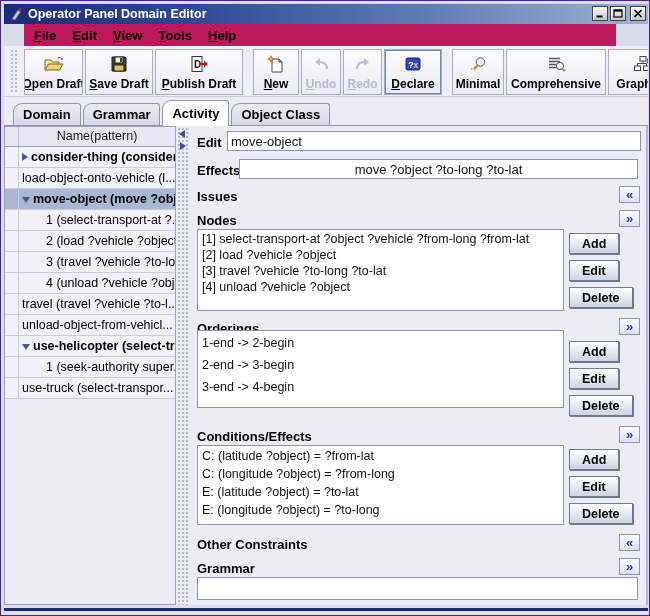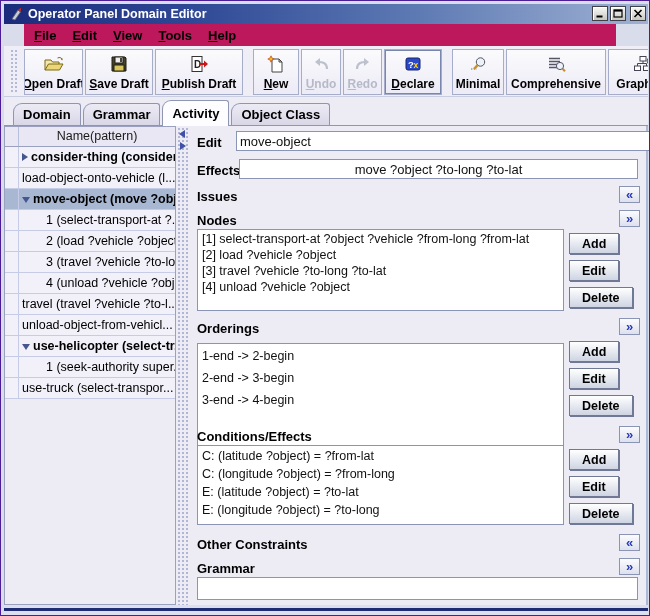--- a/index.html
+++ b/index.html
@@ -362,21 +362,21 @@
   </div>
 
   <div class="splitter">
     <span class="sp-left"></span>
     <span class="sp-right"></span>
   </div>
 
   <div class="rpanel">
 
     <span class="fld-label" style="top:9px">Edit</span>
-    <input class="txt" style="left: 47px; top: 5px; width: 414px;" value="move-object">
+    <input class="txt" style="left: 38px; top: 5px; width: 414px;" value="move-object">
 
     <span class="fld-label" style="top:37px">Effects</span>
     <input class="txt" style="left: 50px; top: 33px; width: 399px; text-align: center;" value="move ?object ?to-long ?to-lat">
 
     <span class="sec-label" style="top:63px">Issues</span>
     <button class="toggle" style="top:60px">«</button>
 
     <span class="sec-label" style="top:87px">Nodes</span>
     <button class="toggle" style="top:84px">»</button>
     <div class="listbox" style="top:103px;height:82px;line-height:16px">
@@ -384,21 +384,21 @@
       <div class="li">[2] load ?vehicle ?object</div>
       <div class="li">[3] travel ?vehicle ?to-long ?to-lat</div>
       <div class="li">[4] unload ?vehicle ?object</div>
     </div>
     <button class="act" style="top:107px">Add</button>
     <button class="act" style="top:134px">Edit</button>
     <button class="act" style="top:161px">Delete</button>
 
     <span class="sec-label" style="top:195px">Orderings</span>
     <button class="toggle" style="top:192px">»</button>
-    <div class="listbox" style="top:217px;height:103px;line-height:22px">
+    <div class="listbox" style="top:204px;height:78px;line-height:22px">
       <div class="li">1-end -&gt; 2-begin</div>
       <div class="li">2-end -&gt; 3-begin</div>
       <div class="li">3-end -&gt; 4-begin</div>
     </div>
     <button class="act" style="top:215px">Add</button>
     <button class="act" style="top:242px">Edit</button>
     <button class="act" style="top:269px">Delete</button>
 
     <span class="sec-label" style="top:303px">Conditions/Effects</span>
     <button class="toggle" style="top:300px">»</button>

